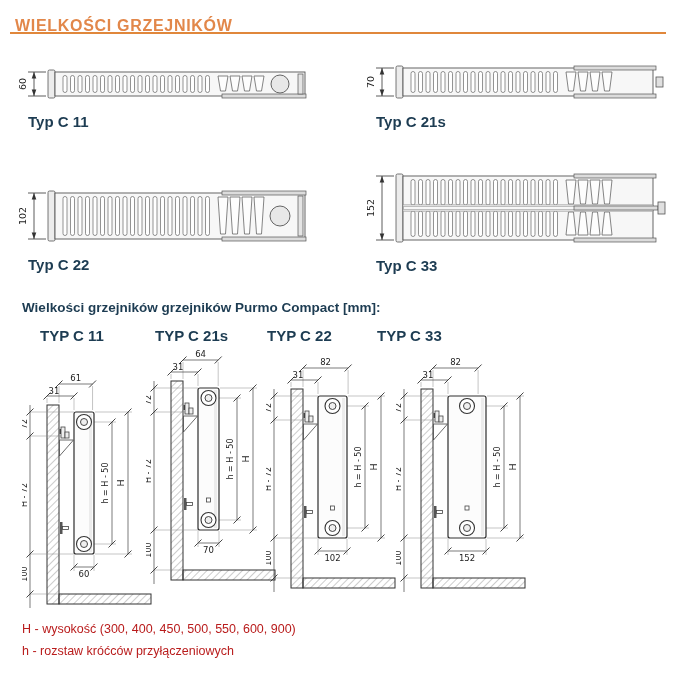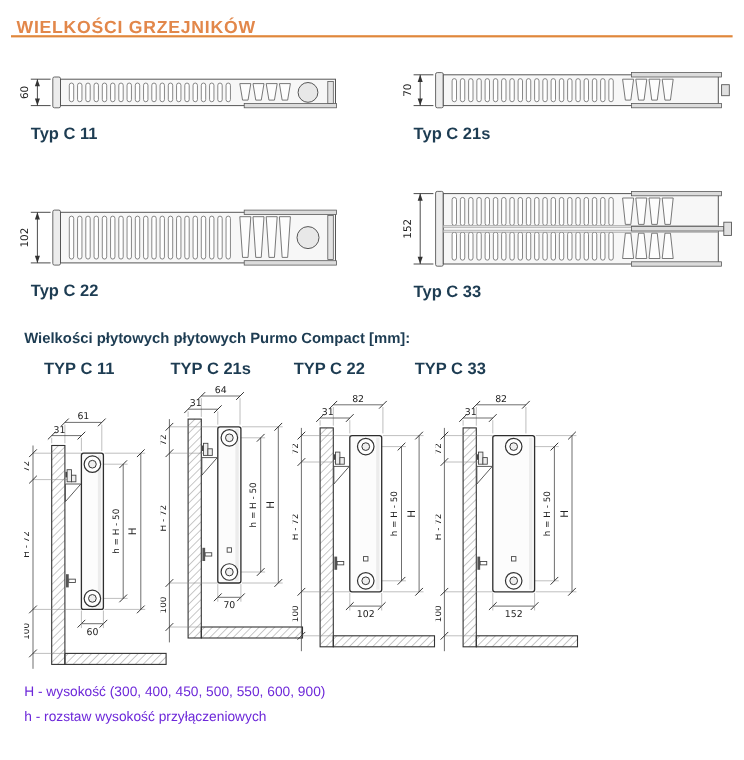--- a/index.html
+++ b/index.html
@@ -5,21 +5,21 @@
   html,body{margin:0;padding:0;background:#fff;}
   #page{position:relative;width:676px;height:691px;background:#fff;
         font-family:"Liberation Sans",sans-serif;overflow:hidden;}
   .abs{position:absolute;}
   #hdr-title{left:15px;top:17px;font-size:16px;letter-spacing:.7px;
              color:#E2874A;font-weight:600;}
   #hdr-rule{left:10px;top:32px;width:656px;height:0;border-top:2px solid #E0873B;}
   .fig-label{font-size:15px;font-weight:bold;color:#1D3C52;}
   .sec-title{font-size:13.5px;font-weight:bold;color:#1D3C52;}
   .col-hdr{font-size:15px;font-weight:bold;color:#1D3C52;white-space:nowrap;}
-  .legend-line{font-size:12.5px;color:#6d28d9;line-height:22px;white-space:nowrap;}
+  .legend-line{font-size:12.5px;color:#b91c1c;line-height:22px;white-space:nowrap;}
   .svg-host{line-height:0;}
 </style>
 </head>
 <body>
 
 <div id="page">
 
   <div class="abs" id="hdr-title">WIELKOŚCI GRZEJNIKÓW</div>
   <div class="abs" id="hdr-rule" style="border-top-color: rgb(224, 135, 59);"></div>
 
@@ -205,21 +205,21 @@
           <rect x="37" y="38.8" width="250" height="2" fill="#ddd" stroke="#888" stroke-width="0.4"></rect>
           <rect x="37" y="43.2" width="250" height="2" fill="#ddd" stroke="#888" stroke-width="0.4"></rect>
           <rect x="208" y="8" width="82" height="4" fill="#dcdcdc" stroke="#555" stroke-width="0.7"></rect>
           <rect x="208" y="40" width="84" height="4" fill="#dcdcdc" stroke="#555" stroke-width="0.7"></rect>
           <rect x="208" y="72" width="82" height="4" fill="#dcdcdc" stroke="#555" stroke-width="0.7"></rect>
           <rect x="292" y="36" width="7" height="12" fill="#e0e0e0" stroke="#555" stroke-width="0.8"></rect>
         </svg></div>
     <div class="fig-label" style="margin:7px 0 0 10px">Typ C 33</div>
   </div>
 
-  <div class="abs sec-title" style="left:22px;top:300px">Wielkości płytowych płytowych Purmo Compact [mm]:</div>
+  <div class="abs sec-title" style="left:22px;top:300px">Wielkości grzejników grzejników Purmo Compact [mm]:</div>
 
   <div class="abs col-hdr" style="left:40px;top:327px">TYP C 11</div>
   <div class="abs col-hdr" style="left:155px;top:327px">TYP C 21s</div>
   <div class="abs col-hdr" style="left:267px;top:327px">TYP C 22</div>
   <div class="abs col-hdr" style="left:377px;top:327px">TYP C 33</div>
 
   <div class="abs svg-host" style="left:22px;top:372px"><svg width="150" height="242" viewBox="0 0 150 242">
         <defs>
           <pattern id="ht0" width="5" height="5" patternUnits="userSpaceOnUse" patternTransform="rotate(45)">
             <line x1="0" y1="0" x2="0" y2="5" stroke="#9a9a9a" stroke-width="1"></line>
@@ -470,16 +470,16 @@
         <line x1="52" y1="195" x2="90" y2="195" stroke="#444" stroke-width="0.7"></line>
         <line x1="48.5" y1="198.5" x2="55.5" y2="191.5" stroke="#333" stroke-width="0.9"></line>
         <line x1="86.5" y1="198.5" x2="93.5" y2="191.5" stroke="#333" stroke-width="0.9"></line>
         <text x="71" y="205" fill="#222" font-size="8.5" text-anchor="middle" font-family="&quot;DejaVu Sans&quot;,sans-serif">152</text>
         <line x1="52" y1="183" x2="52" y2="199" stroke="#888" stroke-width="0.5"></line>
         <line x1="90" y1="183" x2="90" y2="199" stroke="#888" stroke-width="0.5"></line>
       </svg></div>
 
   <div class="abs" style="left:22px;top:618px">
     <div class="legend-line">H - wysokość (300, 400, 450, 500, 550, 600, 900)</div>
-    <div class="legend-line">h - rozstaw wysokość przyłączeniowych</div>
+    <div class="legend-line">h - rozstaw króćców przyłączeniowych</div>
   </div>
 
 </div>
 
 </body></html>

